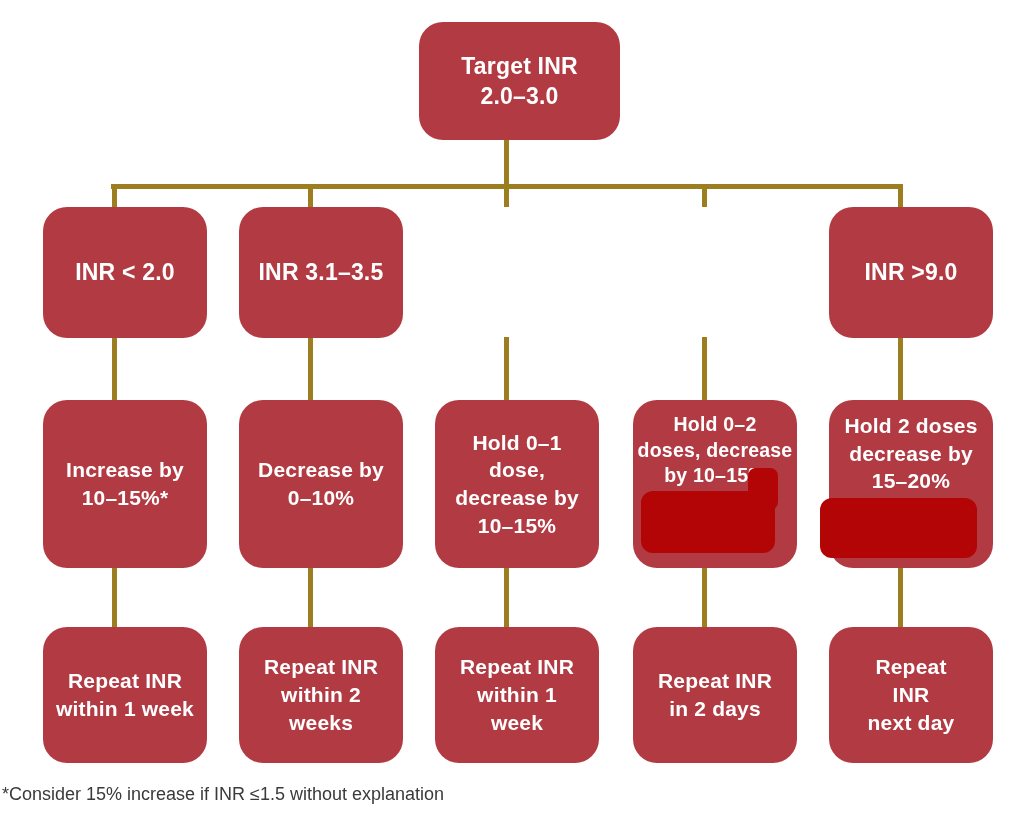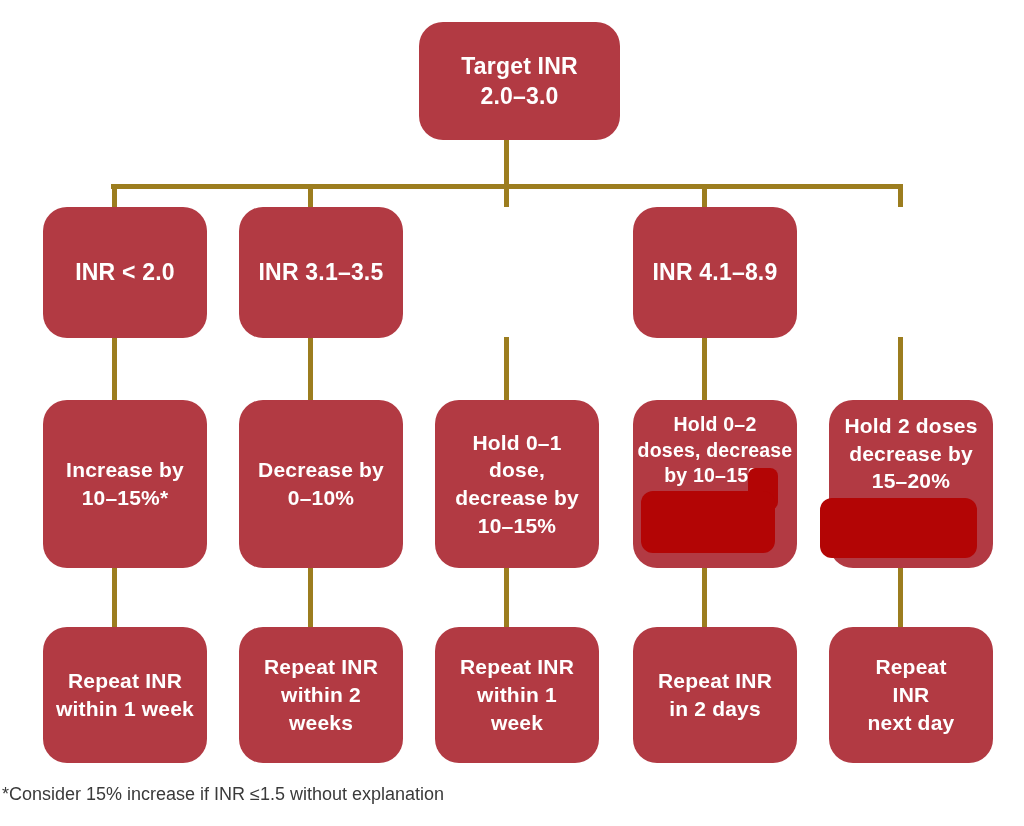--- a/index.html
+++ b/index.html
@@ -80,22 +80,22 @@
     <span class="txt">Target INR
 2.0–3.0</span>
   </div>
 
   <div class="rbox w168 row1 c1">
     <span class="txt">INR &lt; 2.0</span>
   </div>
   <div class="rbox w168 row1 c2">
     <span class="txt">INR 3.1–3.5</span>
   </div>
-  <div class="rbox w168 row1 c4">
-    <span class="txt">INR 4.1–8.9</span>
+  <div class="rbox w168 row1 c5">
+    <span class="txt">INR &gt;9.0</span>
   </div>
 
   <div class="rbox w168 row2 c1">
     <span class="txt">Increase by
 10–15%*</span>
   </div>
   <div class="rbox w168 row2 c2">
     <span class="txt">Decrease by
 0–10%</span>
   </div>

